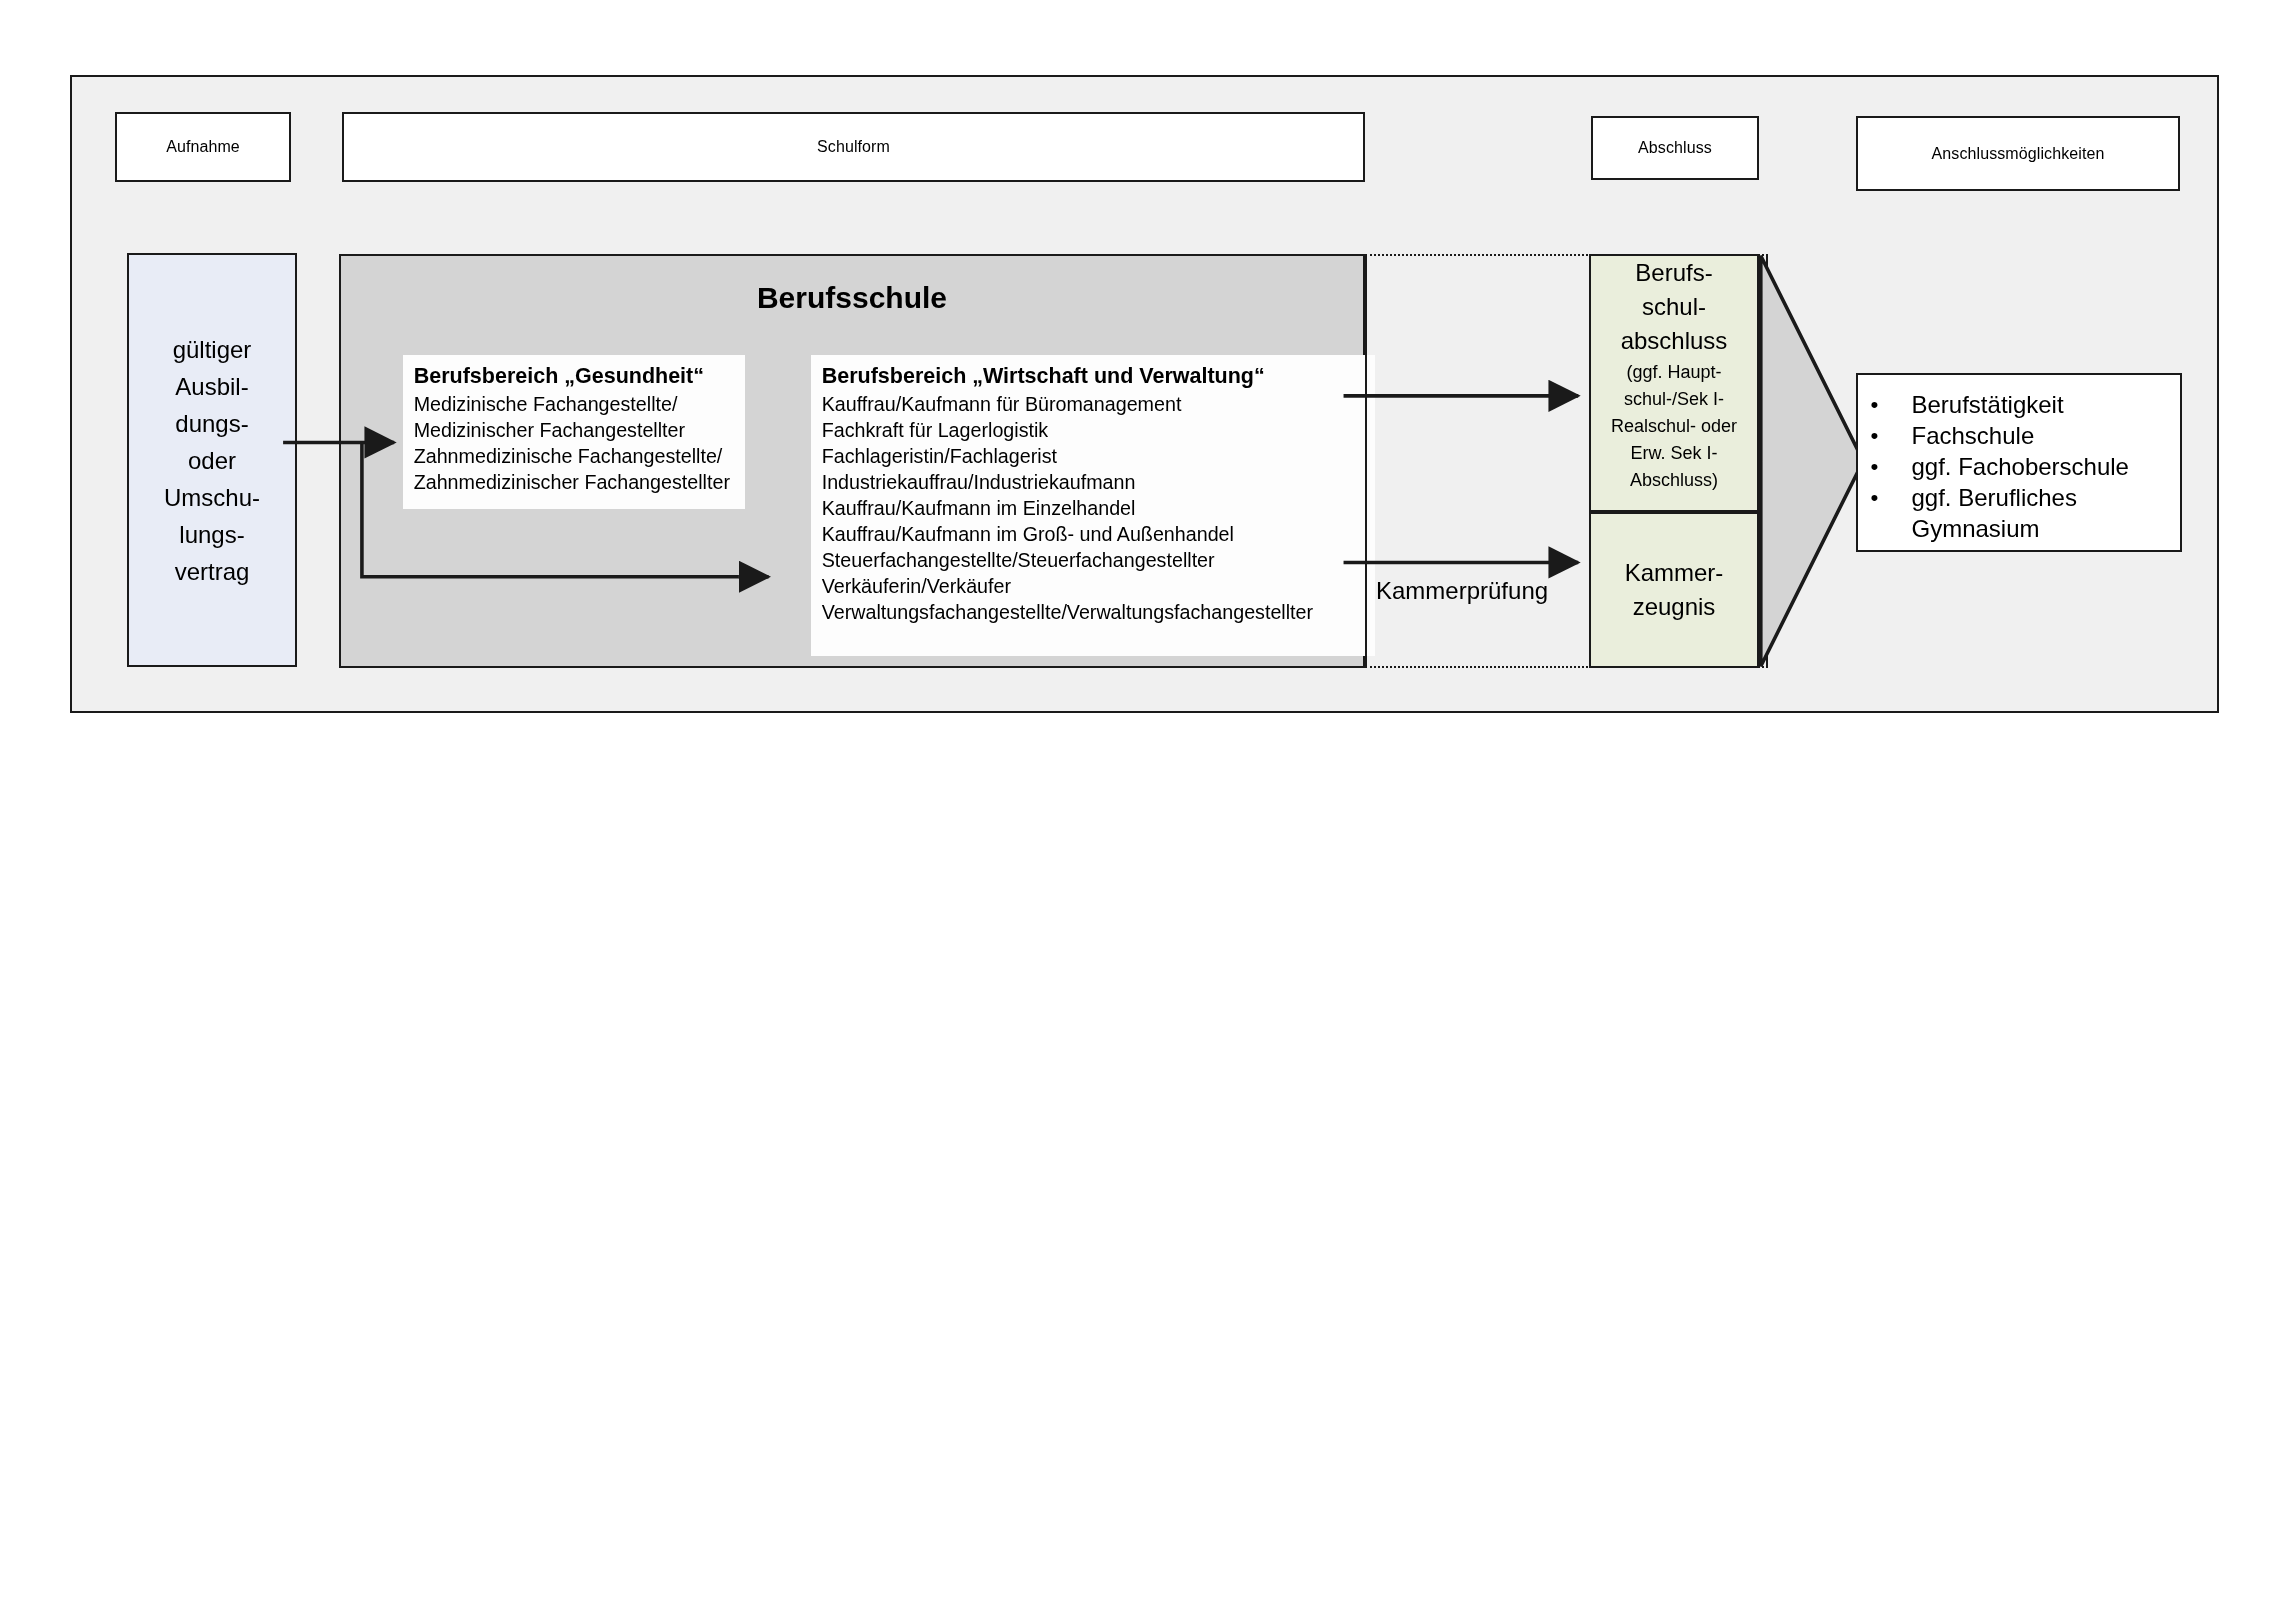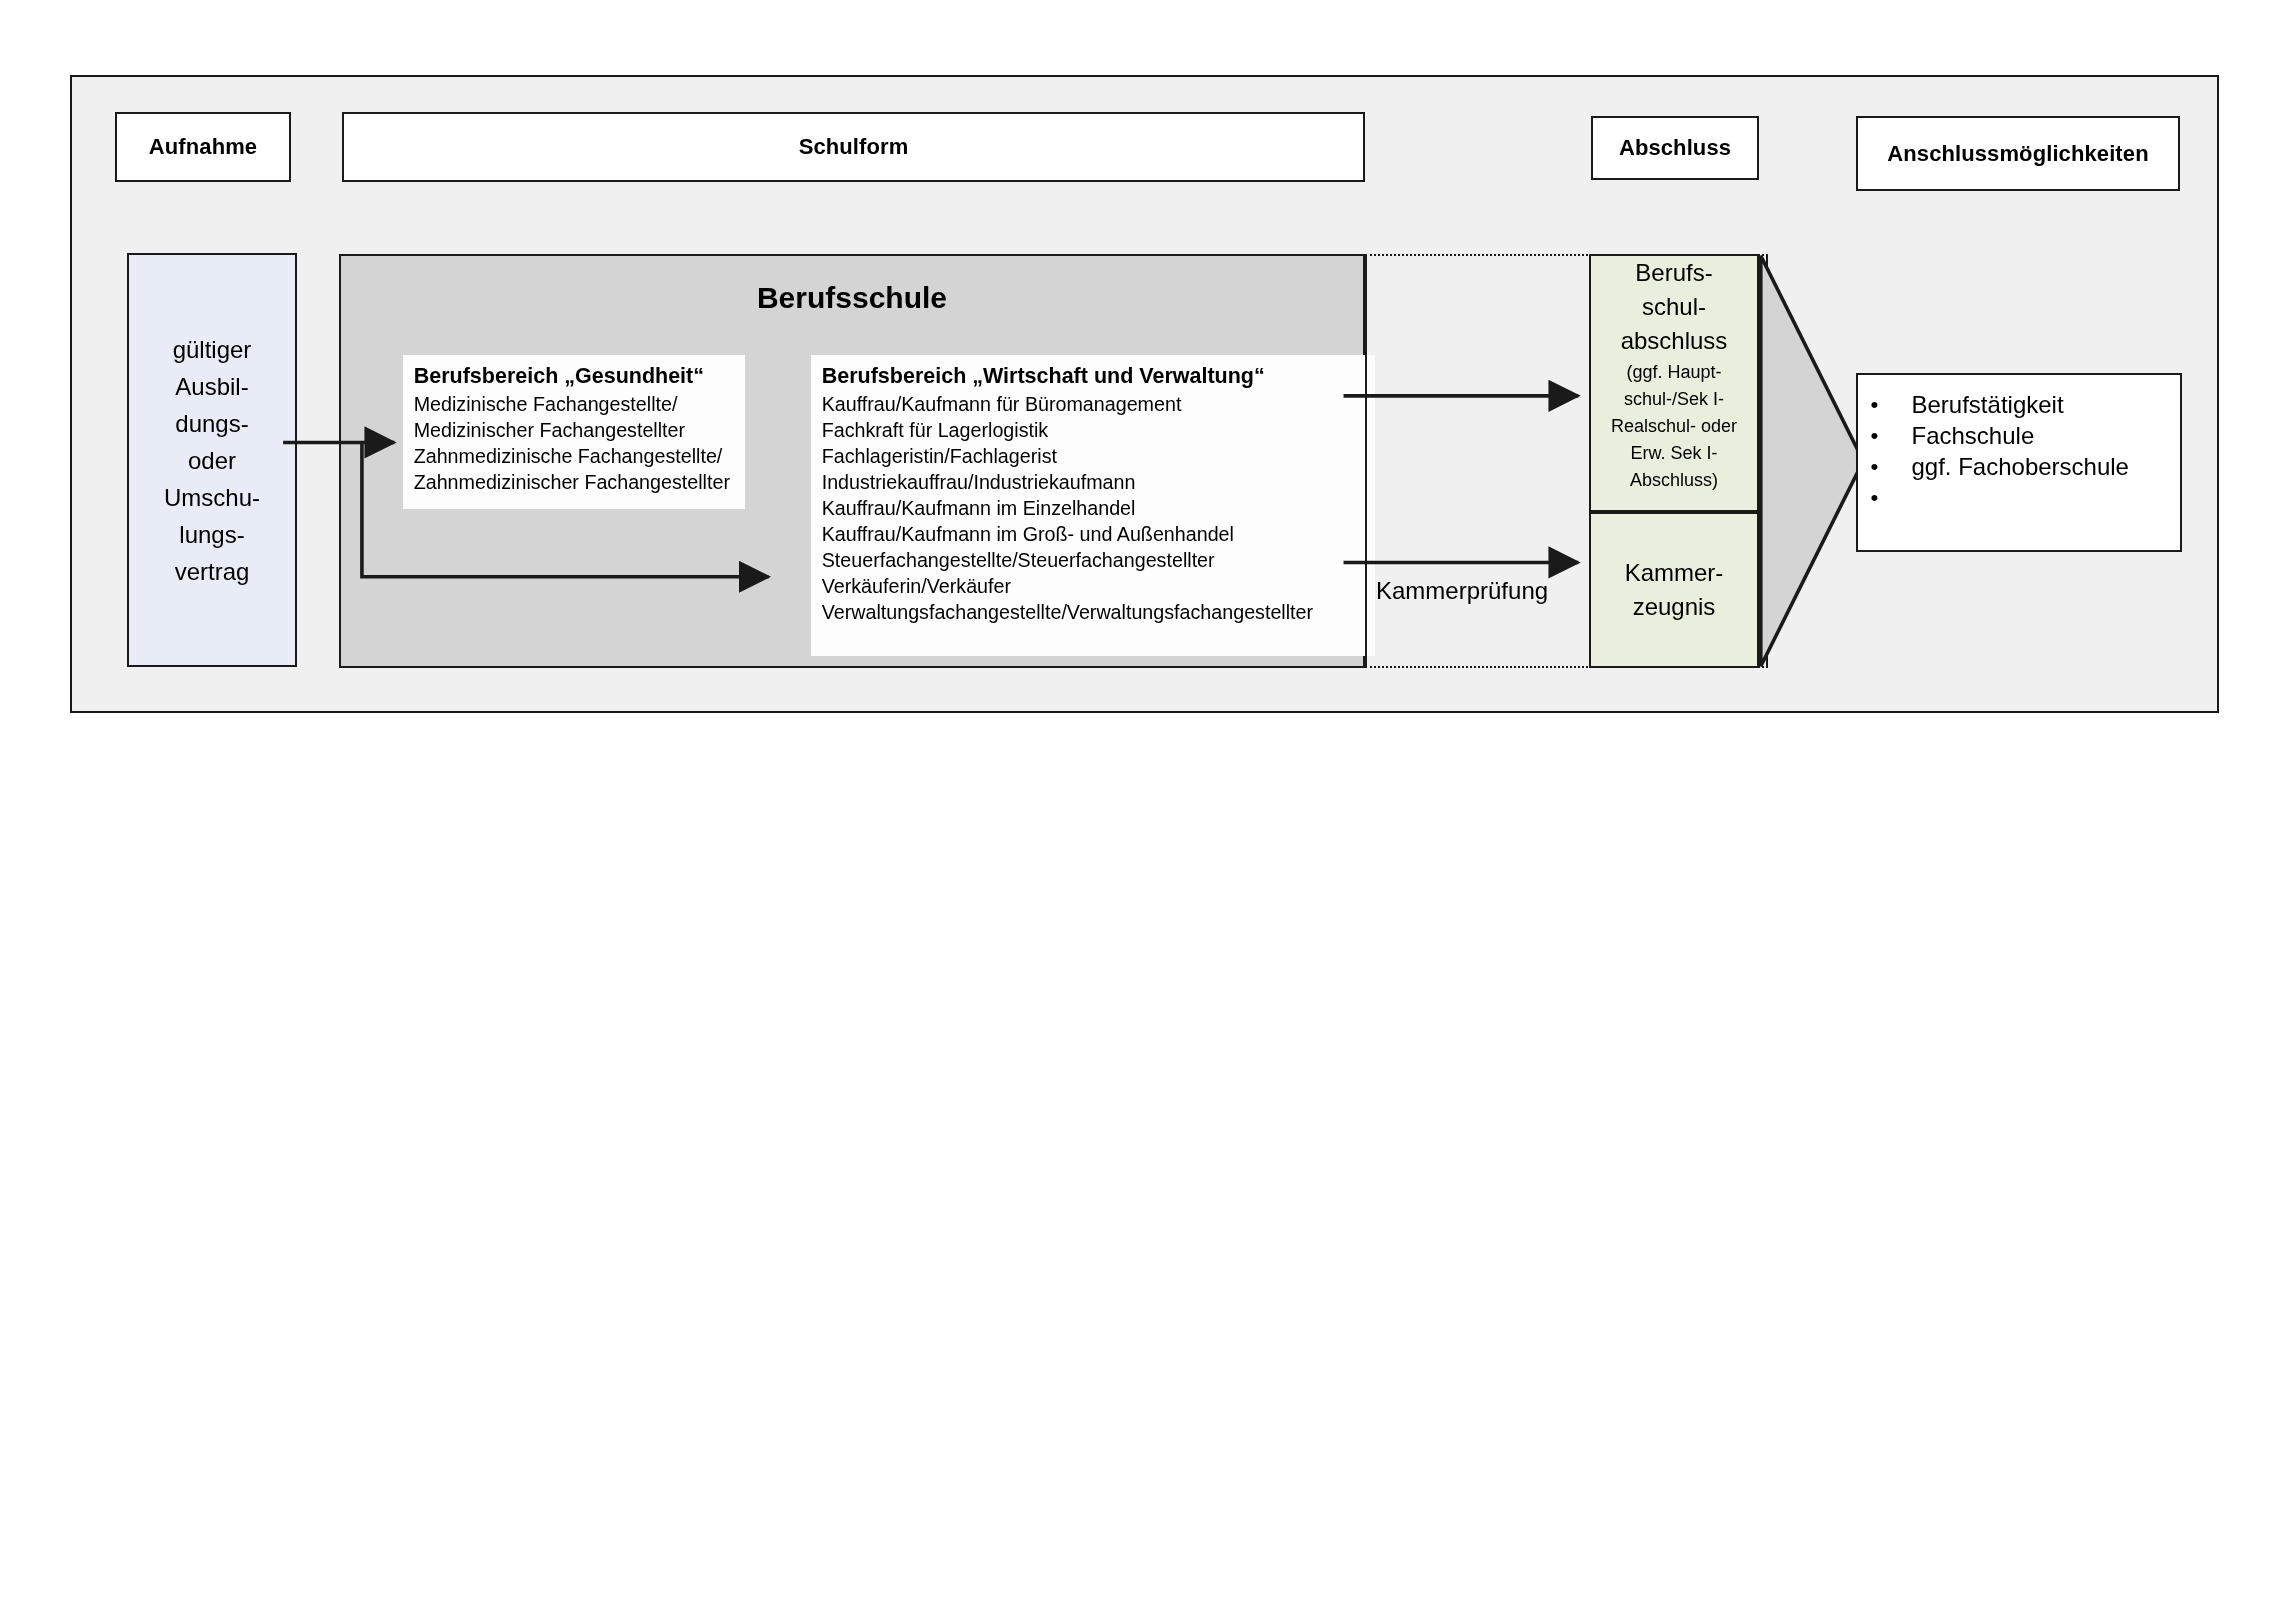--- a/index.html
+++ b/index.html
@@ -30,22 +30,22 @@
 
   
   .hdr-box {
     position: absolute;
     background: #ffffff;
     border: 2.7px solid #1a1a1a;
     box-sizing: border-box;
     display: flex;
     align-items: center;
     justify-content: center;
-    font-weight: bold;
-    font-size: 22px;
+    font-weight: normal;
+    font-size: 16px;
     letter-spacing: 0.1px;
   }
   #hdr-aufnahme  { left: 115px;  top: 112px; width: 176px;  height: 70px; }
   #hdr-schulform { left: 342px;  top: 112px; width: 1023px; height: 70px; }
   #hdr-abschluss { left: 1591px; top: 116px; width: 168px;  height: 64px; }
   #hdr-anschluss { left: 1856px; top: 116px; width: 324px;  height: 75px; text-align: center; }
 
   
   .entry-box {
     position: absolute;
@@ -293,20 +293,21 @@
       <div class="outcome-item">
         <span class="outcome-bullet">•</span>
         <span class="outcome-text">Fachschule</span>
       </div>
       <div class="outcome-item">
         <span class="outcome-bullet">•</span>
         <span class="outcome-text">ggf. Fachoberschule</span>
       </div>
       <div class="outcome-item">
         <span class="outcome-bullet">•</span>
+        <span class="outcome-text">ggf. Berufliches Gymnasium</span>
       </div>
     </div>
 </div>
 
 <svg class="arrow-layer" viewBox="0 0 2560 1811" width="2293" height="1622">
   <defs>
     <marker id="ah" markerWidth="9" markerHeight="9" refX="8.3" refY="4.5" orient="auto" markerUnits="strokeWidth">
       <path d="M0,0 L9,4.5 L0,9 z" fill="#1a1a1a"></path>
     </marker>
   </defs>

